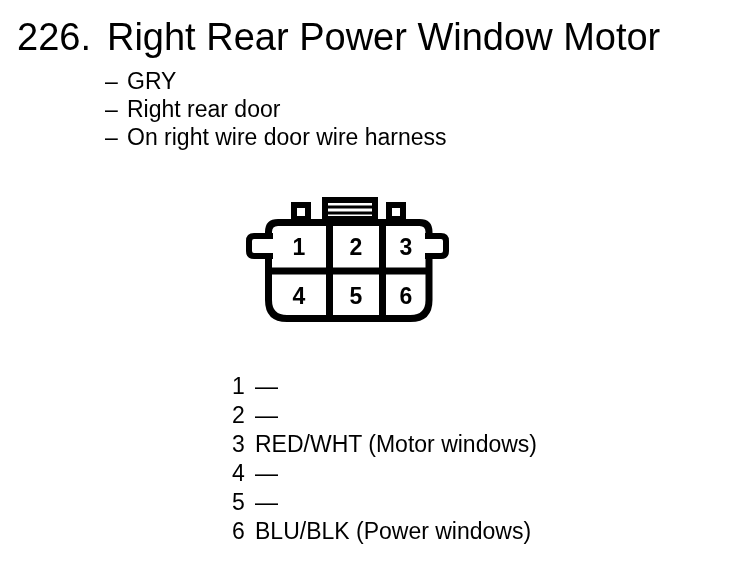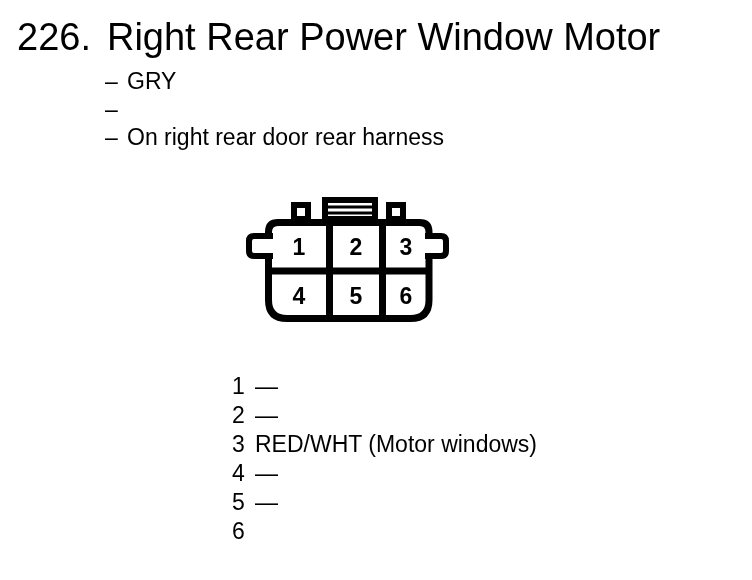--- a/index.html
+++ b/index.html
@@ -65,24 +65,25 @@
     <span class="fig-num">226.</span><span class="fig-name">Right Rear Power Window Motor</span>
   </header>
 
   <div class="notes">
     <div class="note-line">
       <span class="note-dash">–</span>
       <span class="note-text">GRY</span>
     </div>
     <div class="note-line">
       <span class="note-dash">–</span>
+      <span class="note-text">Right rear door</span>
     </div>
     <div class="note-line">
       <span class="note-dash">–</span>
-      <span class="note-text">On right rear door rear harness</span>
+      <span class="note-text">On right wire door wire harness</span>
     </div>
   </div>
 
   <div class="connector">
     <svg width="220" height="140" viewBox="240 190 220 140" xmlns="http://www.w3.org/2000/svg">
 
       <rect x="294" y="205" width="14" height="14" fill="#ffffff" stroke="#000000" stroke-width="6"></rect>
       <rect x="389" y="205" width="14" height="14" fill="#ffffff" stroke="#000000" stroke-width="6"></rect>
 
       <rect x="325" y="200" width="50" height="19" fill="#ffffff" stroke="#000000" stroke-width="6"></rect>
@@ -123,16 +124,17 @@
     <div class="pin-row">
       <span class="pin-num">4</span>
       <span class="pin-wire">—</span>
     </div>
     <div class="pin-row">
       <span class="pin-num">5</span>
       <span class="pin-wire">—</span>
     </div>
     <div class="pin-row">
       <span class="pin-num">6</span>
+      <span class="pin-wire">BLU/BLK (Power windows)</span>
     </div>
   </div>
 
 </div>
 
 </body></html>

